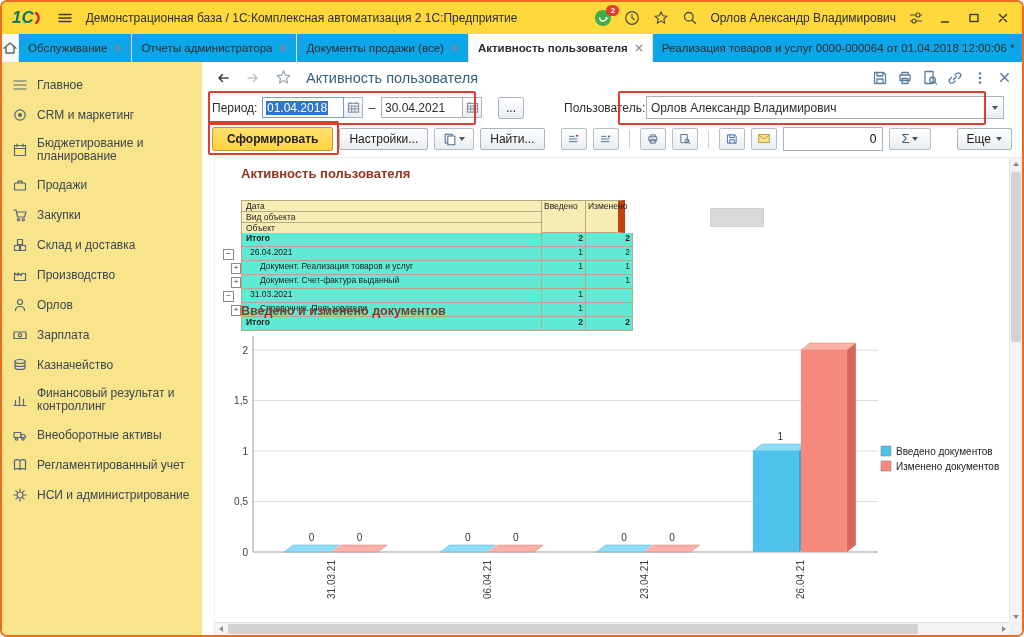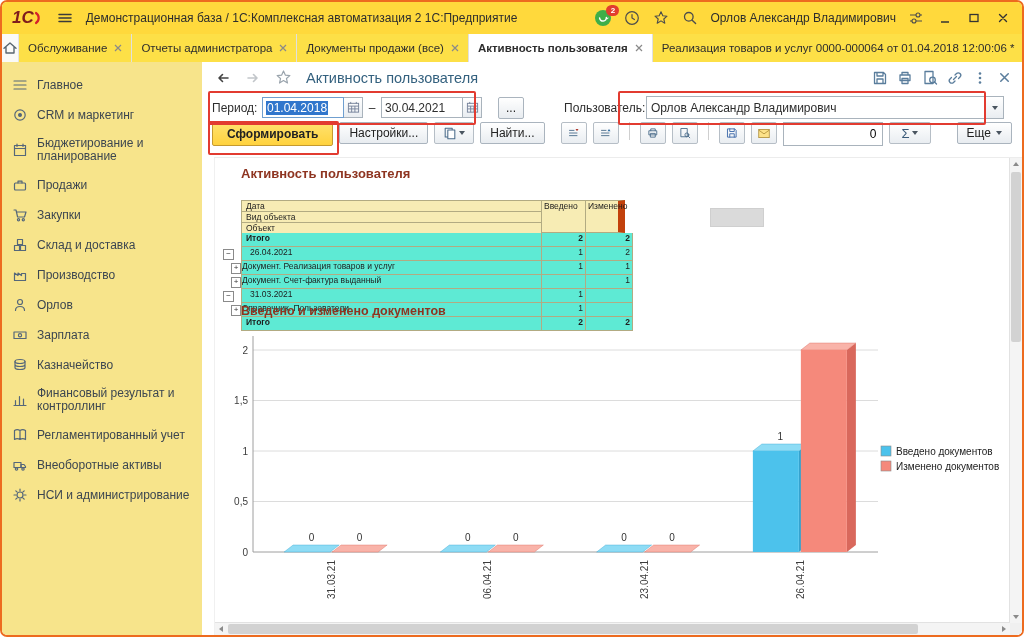--- a/index.html
+++ b/index.html
@@ -3,33 +3,33 @@
 <meta charset="utf-8">
 <style>
   html,body{margin:0;padding:0}
   body{width:1024px;height:637px;position:relative;font-family:"Liberation Sans",sans-serif;background:#fff;overflow:hidden;font-size:12px;color:#2d2d2d}
   .window{position:absolute;inset:0;border:2px solid #ed6b1f;border-radius:7px;overflow:hidden;background:#fff}
   svg{display:block}
   svg text{font-family:"Liberation Sans",sans-serif}
 
   
   .titlebar{position:absolute;left:0;top:0;right:0;height:32px;background:#ffd93c;display:flex;align-items:center;padding:0 10px;gap:10px}
-  .logo{display:flex;align-items:center;color:#7f1d1d;font-weight:bold;font-style:italic;font-size:17px}
+  .logo{display:flex;align-items:center;color:#0f766e;font-weight:bold;font-style:italic;font-size:17px}
   .menu-btn{width:22px;height:22px;display:flex;align-items:center;justify-content:center}
   .tb-title{font-size:12px;white-space:nowrap}
   .tb-right{margin-left:auto;display:flex;align-items:center;gap:11px}
   .notif{position:relative;width:18px;height:18px}
   .badge{position:absolute;top:-4px;right:-7px;background:#e23d2e;color:#fff;font-size:8px;font-weight:bold;min-width:11px;height:11px;border-radius:6px;display:flex;align-items:center;justify-content:center;padding:0 1px}
   .username{white-space:nowrap}
   .winbtn{width:18px;height:18px;display:flex;align-items:center;justify-content:center}
 
   
   .tabbar{position:absolute;top:32px;left:0;right:0;height:28px;background:#fafaf8;border-bottom:1px solid #d8d8d8;display:flex;align-items:stretch;overflow:hidden}
   .home{width:30px;display:flex;align-items:center;justify-content:center;border-right:1px solid #e4e4e4}
-  .tab{display:flex;align-items:center;gap:7px;padding:0 9px;border-right:1px solid #e0e0e0;font-size:11.5px;white-space:nowrap;background:#fde047}
+  .tab{display:flex;align-items:center;gap:7px;padding:0 9px;border-right:1px solid #e0e0e0;font-size:11.5px;white-space:nowrap;background:#0ea5e9}
   .tab.active{background:#fff;font-weight:bold}
 
   
   .sidebar{position:absolute;left:0;top:60px;bottom:0;width:200px;background:#f7e48b;padding-top:8px}
   .side-item{display:flex;align-items:center;gap:9px;padding:7px 10px;font-size:12px;color:#3c4650;line-height:13px}
   .sic{width:16px;height:16px;flex:0 0 16px;stroke:#55677a;fill:none;stroke-width:1.2;stroke-linecap:round;stroke-linejoin:round}
 
   
   .main{position:absolute;left:200px;top:60px;right:0;bottom:0;background:#fff}
   .form-header{position:absolute;left:0;top:0;right:0;height:31px;display:flex;align-items:center;padding:0 10px;gap:8px}
@@ -47,21 +47,21 @@
   .calbtn{width:18px;border:1px solid #a9b3bc;border-left:none;background:linear-gradient(#fff,#e9edf1);display:flex;align-items:center;justify-content:center}
   .dash{width:10px;text-align:center}
   .btn{height:22px;border:1px solid #aab4be;background:linear-gradient(#ffffff,#e8ecf0);border-radius:2px;font-size:12px;padding:0 9px;display:inline-flex;align-items:center;gap:5px;color:#222;white-space:nowrap}
   .btn.small{padding:0 7px;margin-left:12px}
   .user-lbl{margin-left:36px}
   .combo{width:356px;height:21px;border:1px solid #a9b3bc;background:#fff;display:flex;align-items:center}
   .combo-text{flex:1;padding:0 4px;white-space:nowrap;overflow:hidden}
   .combo-arrow{width:17px;height:100%;border-left:1px solid #c3cad1;display:flex;align-items:center;justify-content:center;background:linear-gradient(#fff,#e9edf1)}
   .tri{width:0;height:0;border-left:3.5px solid transparent;border-right:3.5px solid transparent;border-top:4.5px solid #4a5560}
 
-  .toolbar-row{position:absolute;left:0;top:60px;right:0;height:33px;display:flex;align-items:flex-start;padding:0 10px;gap:6px}
+  .toolbar-row{position:absolute;left:0;top:60px;right:0;height:33px;display:flex;align-items:center;padding:0 10px;gap:6px}
   .btn-yellow{background:linear-gradient(#ffe26e,#ffd23e);border:1px solid #c59a2f;font-weight:bold;padding:0 14px;height:24px}
   .iconbtn{width:26px;height:22px;border:1px solid #b6bec6;background:linear-gradient(#fff,#e9edf1);border-radius:2px;display:inline-flex;align-items:center;justify-content:center;gap:2px}
   .tic{width:14px;height:14px;stroke:#4a6b8a;fill:none;stroke-width:1.2;stroke-linecap:round;stroke-linejoin:round}
   .vsep{width:1px;height:18px;background:#cfcfcf;margin:0 4px}
   .numfield{width:88px;height:22px;border:1px solid #a9b3bc;font-size:12px;text-align:right;padding:0 5px;font-family:"Liberation Sans",sans-serif}
   .more{margin-left:auto}
 
   
   .report{position:absolute;left:12px;top:95px;right:0;bottom:0;background:#fff;border-top:1px solid #ececec;border-left:1px solid #f0f0f0;overflow:hidden}
   .rep-title{position:absolute;left:26px;top:8px;font-size:13px;font-weight:bold;color:#8e3420;white-space:nowrap}
@@ -73,21 +73,21 @@
   .rt-head,.rt-row{display:flex}
   .rt-tree{width:18px;flex:0 0 18px;display:flex;align-items:center}
   .rt-hc1{width:300px;border-left:1px solid #b2ab82;border-top:1px solid #b2ab82;box-sizing:border-box}
   .rt-hrow{height:10px;line-height:10px;padding-left:4px;background:#f7ecb4;border-bottom:1px solid #b2ab82}
   .rt-hc2,.rt-hc3{width:44px;background:#f7ecb4;border:solid #b2ab82;border-width:1px 0 1px 1px;line-height:10px;padding:0 2px;box-sizing:border-box}
   .rt-hc3{width:40px;border-right:7px solid #c2410c}
   .rt-c{height:14px;line-height:10px;background:#5eead4;border-left:1px solid #b2ab82;border-bottom:1px solid #b2ab82;box-sizing:border-box;overflow:hidden;white-space:nowrap}
   .c1{width:300px}
   .c2{width:44px;text-align:right;padding-right:2px}
   .c3{width:48px;text-align:right;padding-right:2px;border-right:1px solid #b2ab82}
-  .ind0{padding-left:4px}.ind1{padding-left:8px}.ind2{}
+  .ind0{padding-left:4px}.ind1{padding-left:8px}.ind2{padding-left:18px}
   .bold{font-weight:bold}
   .exp{width:9px;height:9px;border:1px solid #8a8a8a;background:#fff;font-size:8px;line-height:7.5px;text-align:center;color:#333}
   .exp.lv2{margin-left:8px}
 
   
   .vscroll{position:absolute;right:0;top:0;bottom:12px;width:12px;background:#f4f4f4;border-left:1px solid #e2e2e2}
   .vthumb{position:absolute;left:1px;right:1px;top:14px;height:170px;background:#d2d2d2;border-radius:2px}
   .hscroll{position:absolute;left:0;right:12px;bottom:0;height:12px;background:#f4f4f4;border-top:1px solid #e2e2e2}
   .hthumb{position:absolute;top:1px;bottom:1px;left:13px;width:690px;background:#d2d2d2;border-radius:2px}
   .corner{position:absolute;right:0;bottom:0;width:12px;height:12px;background:#f0f0f0}
@@ -283,32 +283,32 @@
       <span>Казначейство</span>
     </div>
     <div class="side-item">
       <svg class="sic" viewBox="0 0 16 16">
           <path d="M3.5 13V8.5M7.5 13V4.5M11.5 13V7M2 13.5h12"></path>
         </svg>
       <span>Финансовый результат и контроллинг</span>
     </div>
     <div class="side-item">
       <svg class="sic" viewBox="0 0 16 16">
-          <path d="M8 3.5C6.5 2.5 4 2.5 2.5 3.5v9C4 11.5 6.5 11.5 8 12.5c1.5-1 4-1 5.5 0v-9C12 2.5 9.5 2.5 8 3.5zM8 3.5v9"></path>
-        </svg>
-      <span>Регламентированный учет</span>
-    </div>
-    <div class="side-item">
-      <svg class="sic" viewBox="0 0 16 16">
           <rect x="2" y="5.5" width="7" height="5"></rect>
           <path d="M9 7.5h3l1.5 2v1H9z"></path>
           <circle cx="4.5" cy="12" r="1.2"></circle>
           <circle cx="11" cy="12" r="1.2"></circle>
         </svg>
       <span>Внеоборотные активы</span>
+    </div>
+    <div class="side-item">
+      <svg class="sic" viewBox="0 0 16 16">
+          <path d="M8 3.5C6.5 2.5 4 2.5 2.5 3.5v9C4 11.5 6.5 11.5 8 12.5c1.5-1 4-1 5.5 0v-9C12 2.5 9.5 2.5 8 3.5zM8 3.5v9"></path>
+        </svg>
+      <span>Регламентированный учет</span>
     </div>
     <div class="side-item">
       <svg class="sic" viewBox="0 0 16 16">
           <circle cx="8" cy="8" r="3"></circle>
           <path d="M8 2v2M8 12v2M2 8h2M12 8h2M3.8 3.8l1.4 1.4M10.8 10.8l1.4 1.4M12.2 3.8l-1.4 1.4M5.2 10.8l-1.4 1.4"></path>
         </svg>
       <span>НСИ и администрирование</span>
     </div>
   </div>
 

